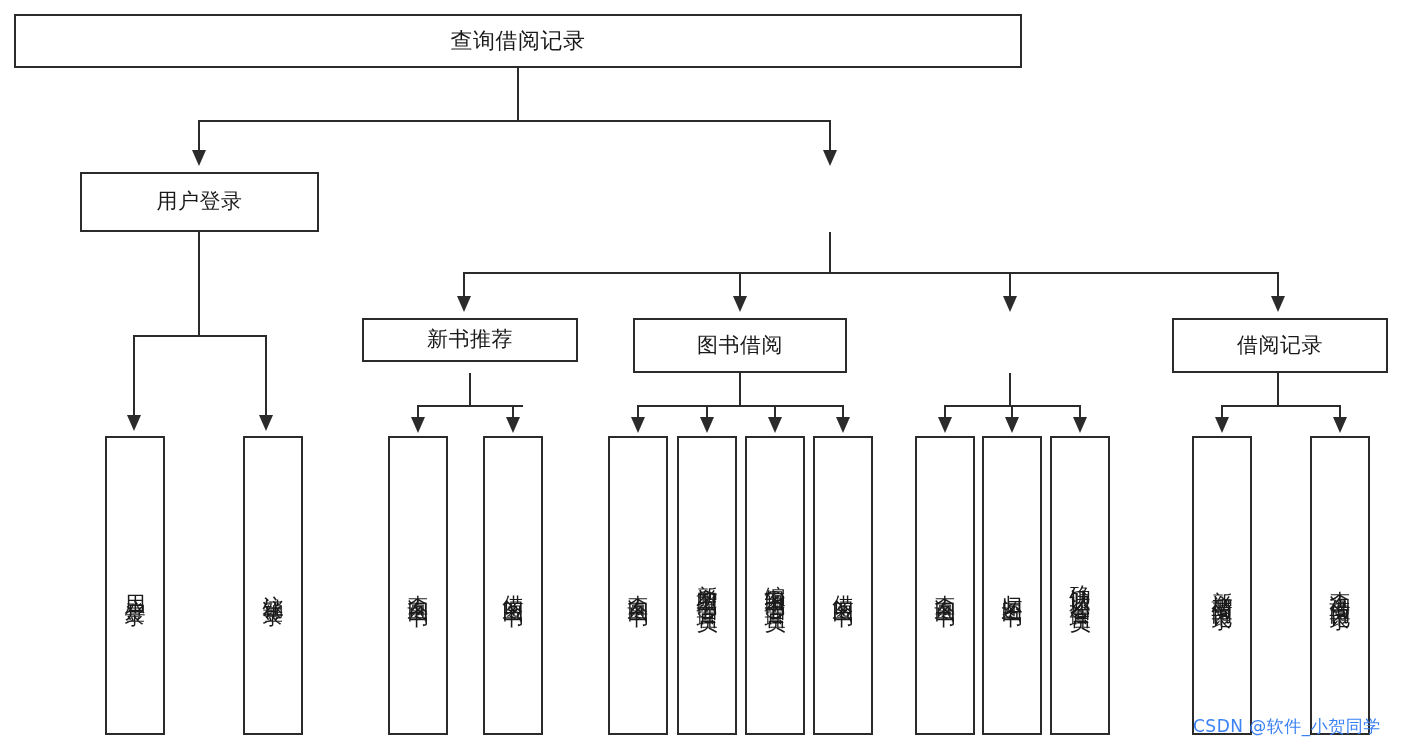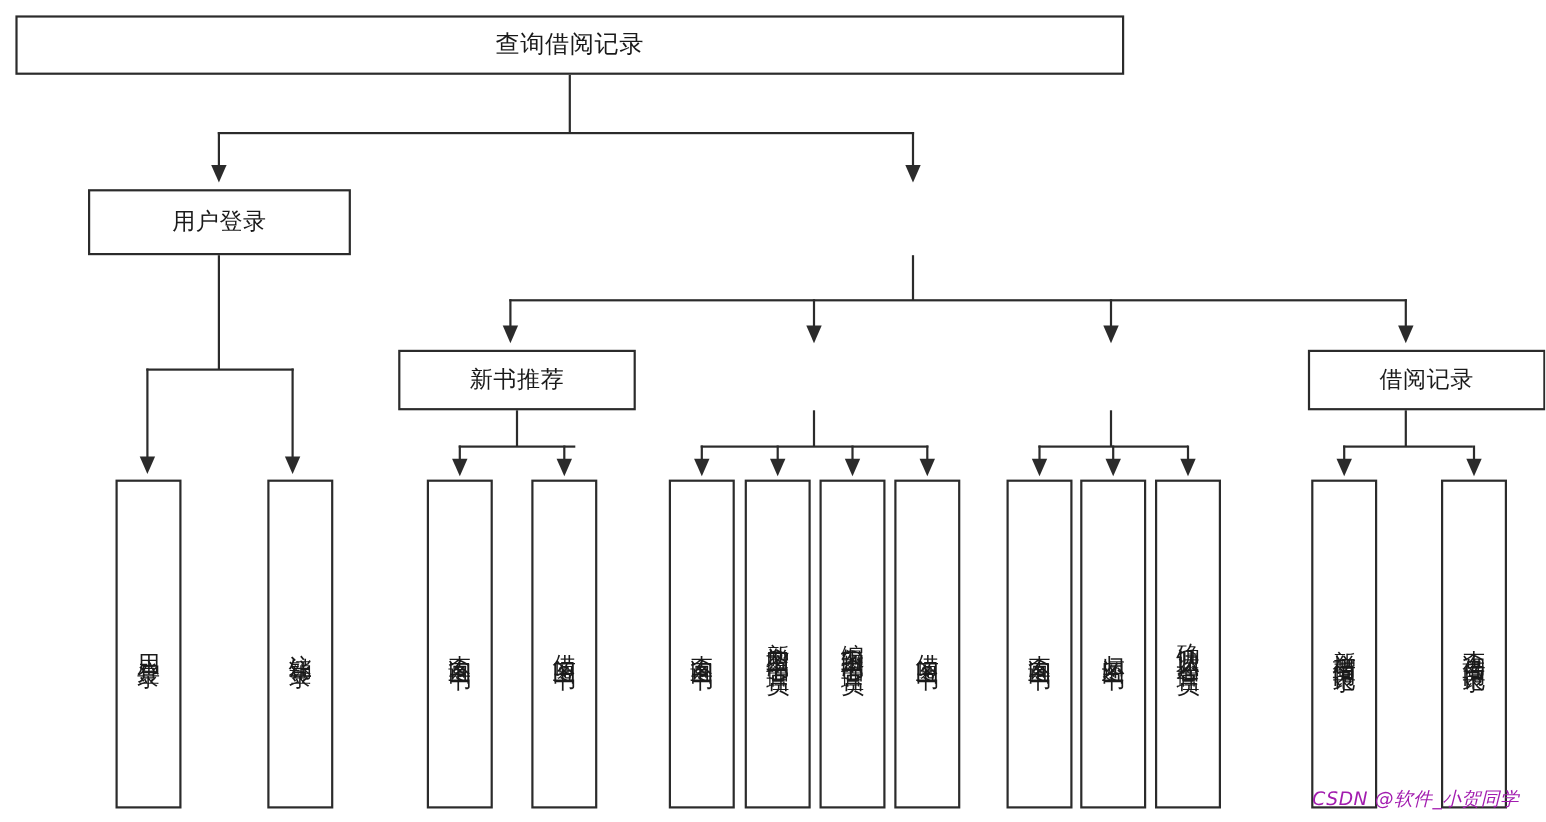--- a/index.html
+++ b/index.html
@@ -64,25 +64,24 @@
     position: absolute;
     width: 0;
     height: 0;
     border-left: 7px solid transparent;
     border-right: 7px solid transparent;
     border-top: 16px solid #2b2b2b;
   }
   
   #watermark {
     position: absolute;
-    color: #a21caf;
+    color: #3b82f6;
     font-size: 17px;
     white-space: nowrap;
     letter-spacing: 0.5px;
-    font-style: italic;
   }
 </style>
 </head>
 <body>
 
 <div id="canvas">
 
   <div class="node horiz title" style="left:14px; top:14px; width:1008px; height:54px;">
     <span class="lbl">查询借阅记录</span>
   </div>
@@ -117,27 +116,30 @@
 
   <div class="conn vline" style="left:739px; top:272px; width:2px; height:26px;"></div>
   <div class="arrow" style="left:733px; top:296px;"></div>
 
   <div class="conn vline" style="left:1009px; top:272px; width:2px; height:26px;"></div>
   <div class="arrow" style="left:1003px; top:296px;"></div>
 
   <div class="conn vline" style="left:1277px; top:272px; width:2px; height:26px;"></div>
   <div class="arrow" style="left:1271px; top:296px;"></div>
 
-  <div class="node horiz" style="left:362px; top:318px; width:216px; height:55px;">
+  <div class="node horiz" style="left:362px; top:318px; width:216px; height:44px;">
     <span class="lbl">新书推荐</span>
   </div>
 
-
-
-  <div class="node horiz" style="left:1172px; top:318px; width:216px; height:55px;margin-left:17px;">
+  <div class="node horiz" style="left:633px; top:318px; width:214px; height:55px;">
+    <span class="lbl">图书借阅</span>
+  </div>
+
+
+  <div class="node horiz" style="left:1172px; top:318px; width:216px; height:55px;">
     <span class="lbl">借阅记录</span>
   </div>
 
   <div class="conn vline" style="left:469px; top:373px; width:2px; height:33px;"></div>
   <div class="conn hline" style="left:417px; top:405px; width:106px; height:2px;"></div>
   <div class="conn vline" style="left:417px; top:405px; width:2px; height:14px;"></div>
   <div class="arrow" style="left:411px; top:417px;"></div>
   <div class="conn vline" style="left:512px; top:405px; width:2px; height:14px;"></div>
   <div class="arrow" style="left:506px; top:417px;"></div>
 

